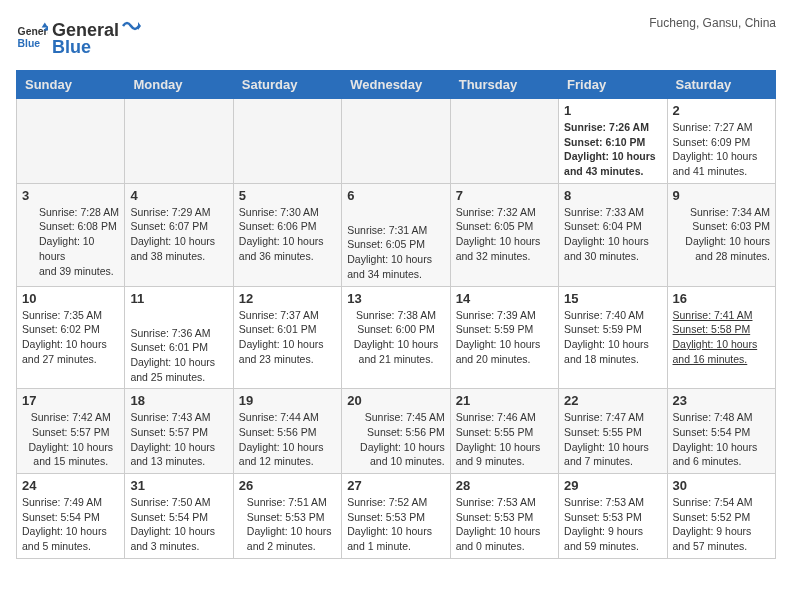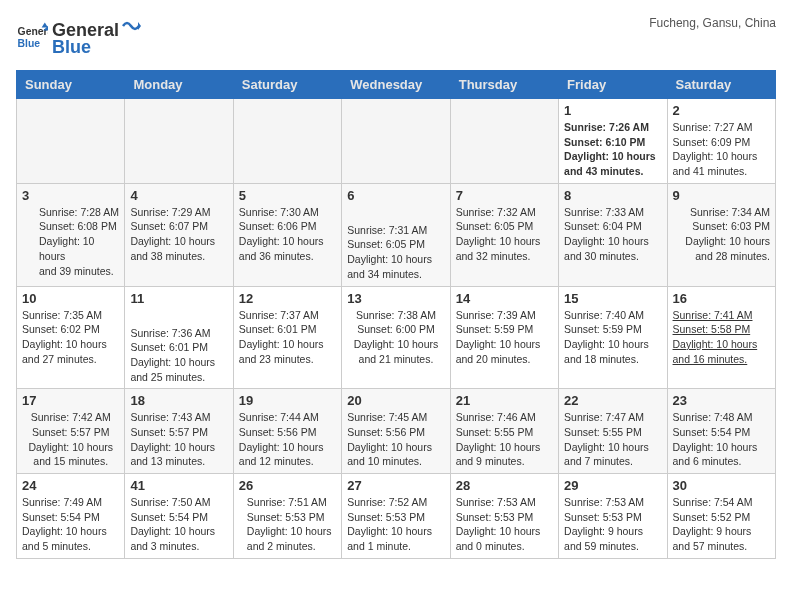--- a/index.html
+++ b/index.html
@@ -262,21 +262,21 @@
         </td>
         <td>
           <span class="day-number">19</span>
           <div class="day-info" style="white-space: pre-line;">Sunrise: 7:44 AM
 Sunset: 5:56 PM
 Daylight: 10 hours
 and 12 minutes.</div>
         </td>
         <td>
           <span class="day-number">20</span>
-          <div class="day-info" style="white-space: pre-line;">Sunrise: 7:45 AM
+          <div class="day-info" style="white-space: pre-line; text-align: right;">Sunrise: 7:45 AM
 Sunset: 5:56 PM
 Daylight: 10 hours
 and 10 minutes.</div>
         </td>
         <td>
           <span class="day-number">21</span>
           <div class="day-info" style="white-space: pre-line;">Sunrise: 7:46 AM
 Sunset: 5:55 PM
 Daylight: 10 hours
 and 9 minutes.</div>
@@ -298,21 +298,21 @@
       </tr>
       <tr class="row-light">
         <td>
           <span class="day-number">24</span>
           <div class="day-info" style="white-space: pre-line;">Sunrise: 7:49 AM
 Sunset: 5:54 PM
 Daylight: 10 hours
 and 5 minutes.</div>
         </td>
         <td>
-          <span class="day-number">41</span>
+          <span class="day-number">31</span>
           <div class="day-info" style="white-space: pre-line;">Sunrise: 7:50 AM
 Sunset: 5:54 PM
 Daylight: 10 hours
 and 3 minutes.</div>
         </td>
         <td>
           <span class="day-number">26</span>
           <div class="day-info" style="white-space: pre-line; margin-left: 8px;">Sunrise: 7:51 AM
 Sunset: 5:53 PM
 Daylight: 10 hours

